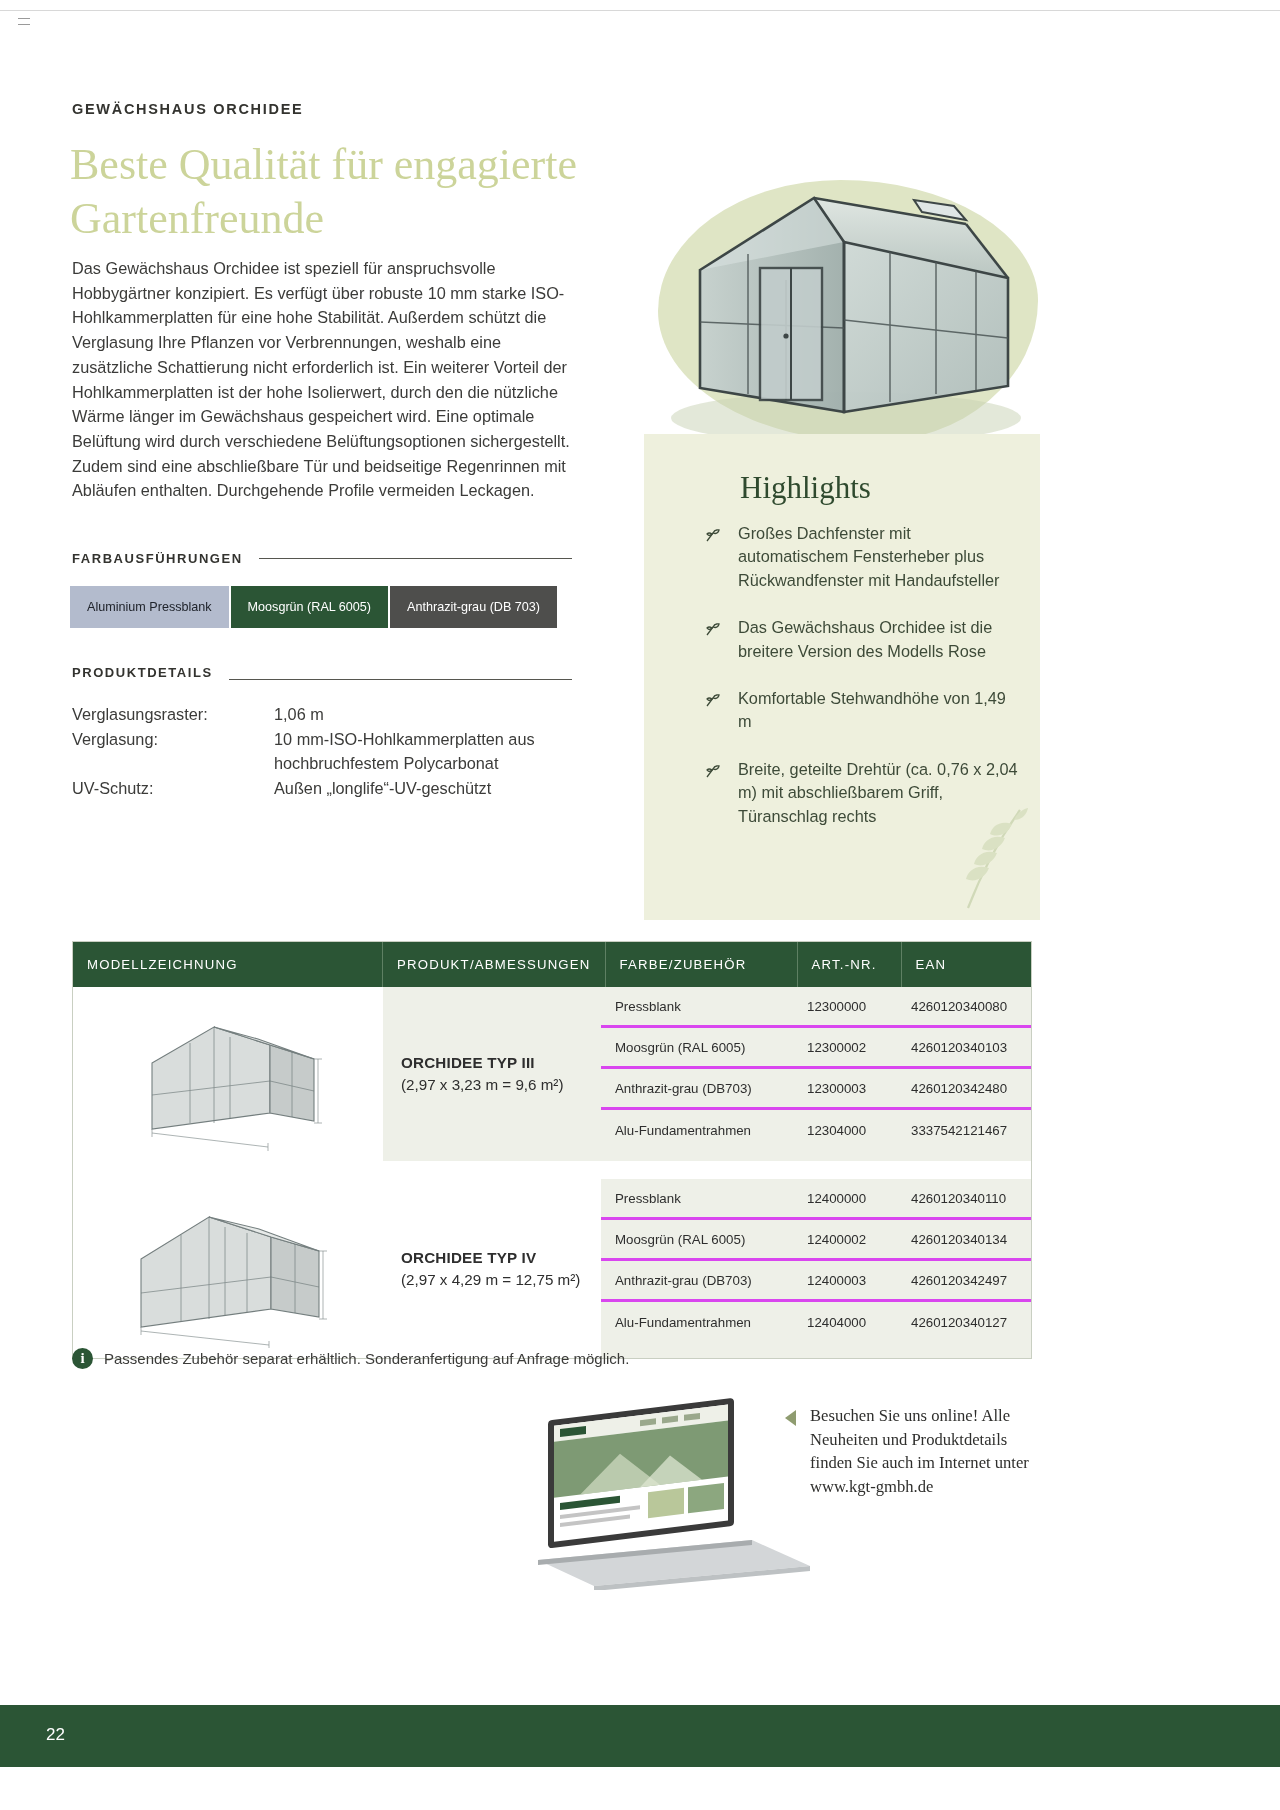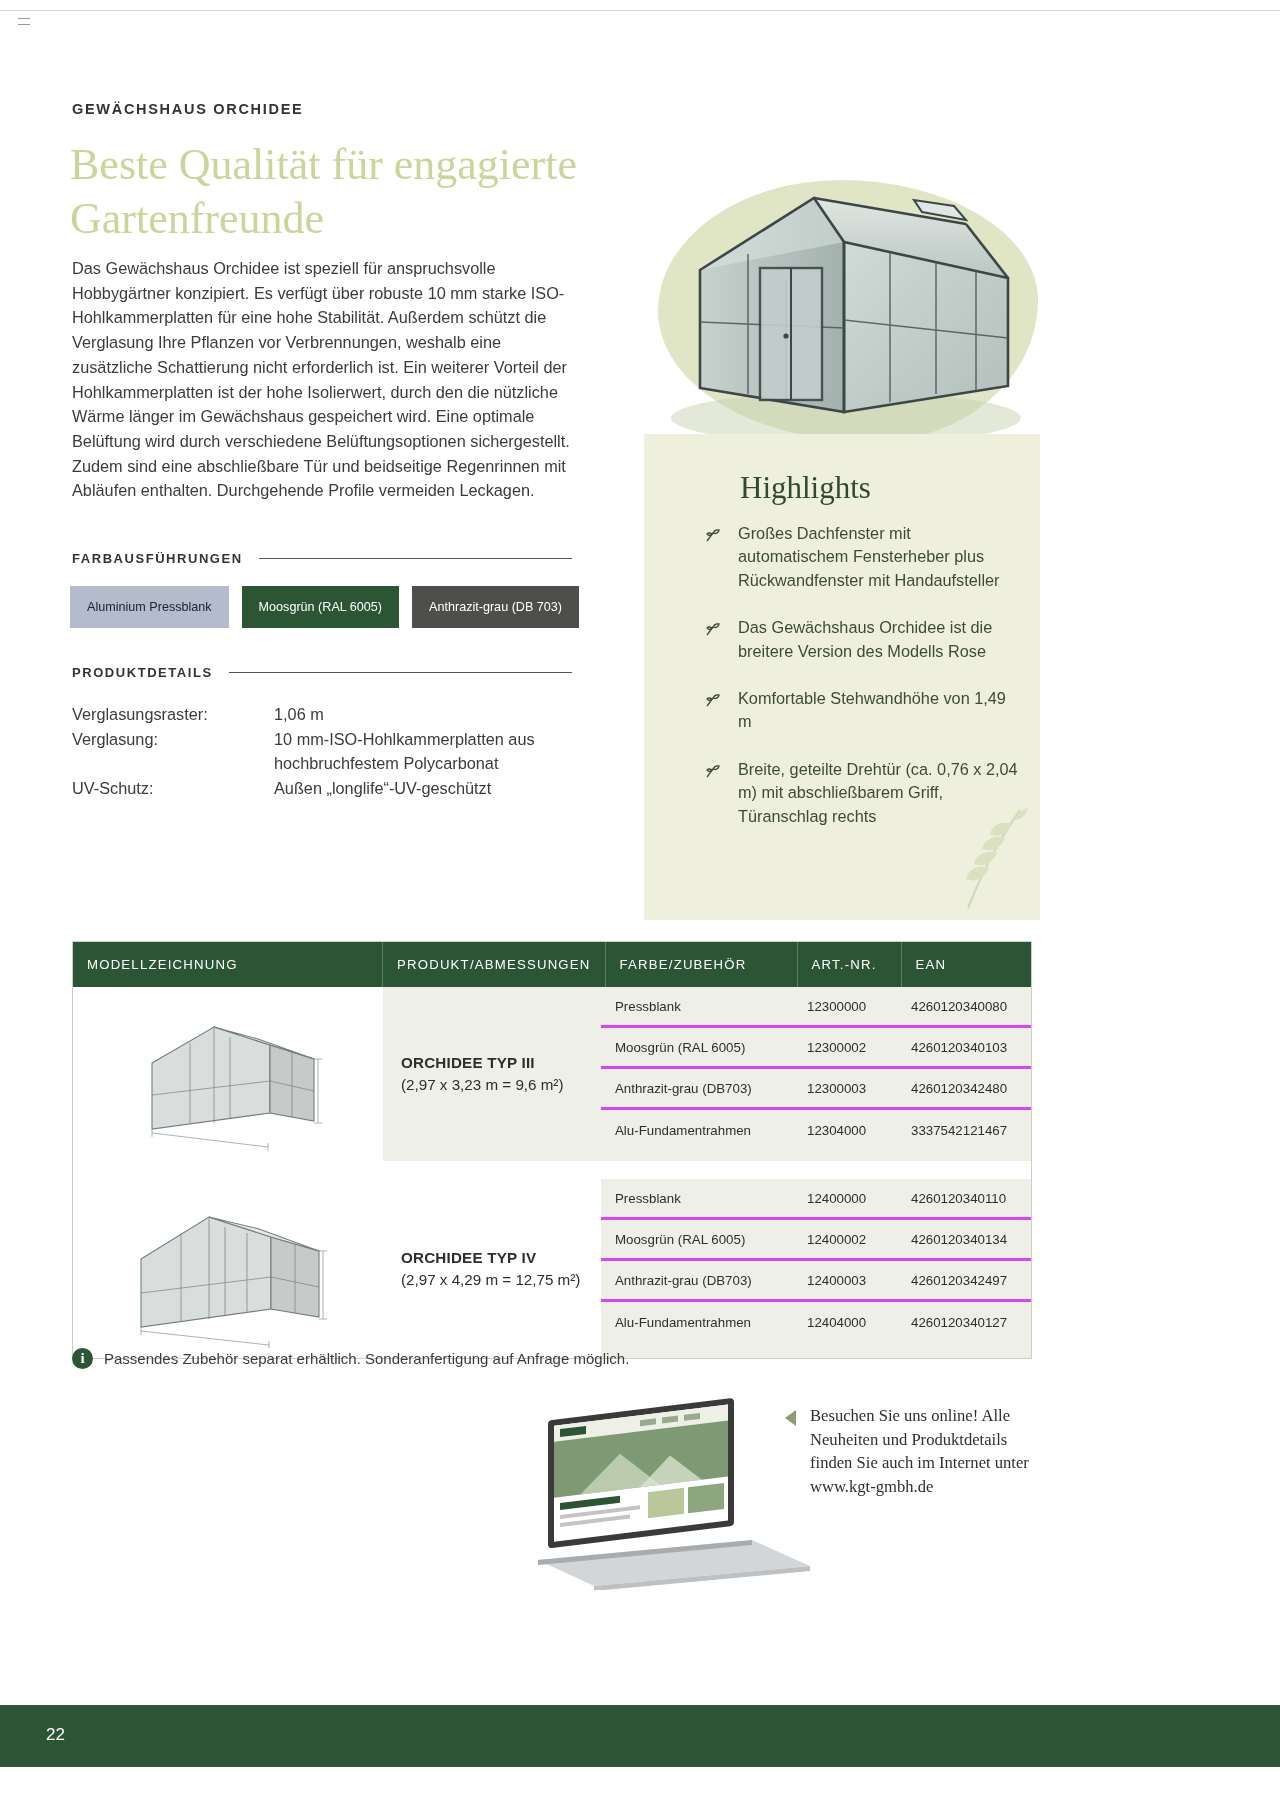--- a/index.html
+++ b/index.html
@@ -81,28 +81,28 @@
     color: #33332f;
     white-space: nowrap;
   }
   .sec-label .rule {
     flex: 1;
     height: 1px;
     background: #56564f;
   }
 
   #farb-label { left: 72px; top: 551px; }
-  #prod-label { left: 72px; top: 665px; }
+  #prod-label { left: 72px; top: 665px; align-items: flex-end; }
 
   
   .swatches {
     position: absolute;
     left: 70px; top: 586px;
     display: flex;
-    gap: 13px;
+    gap: 2px;
     border-radius: 9px;
   }
   .swatch {
     height: 42px;
     display: flex;
     align-items: center;
     padding: 0 17px;
     font-size: 12.6px;
     white-space: nowrap;
   }

